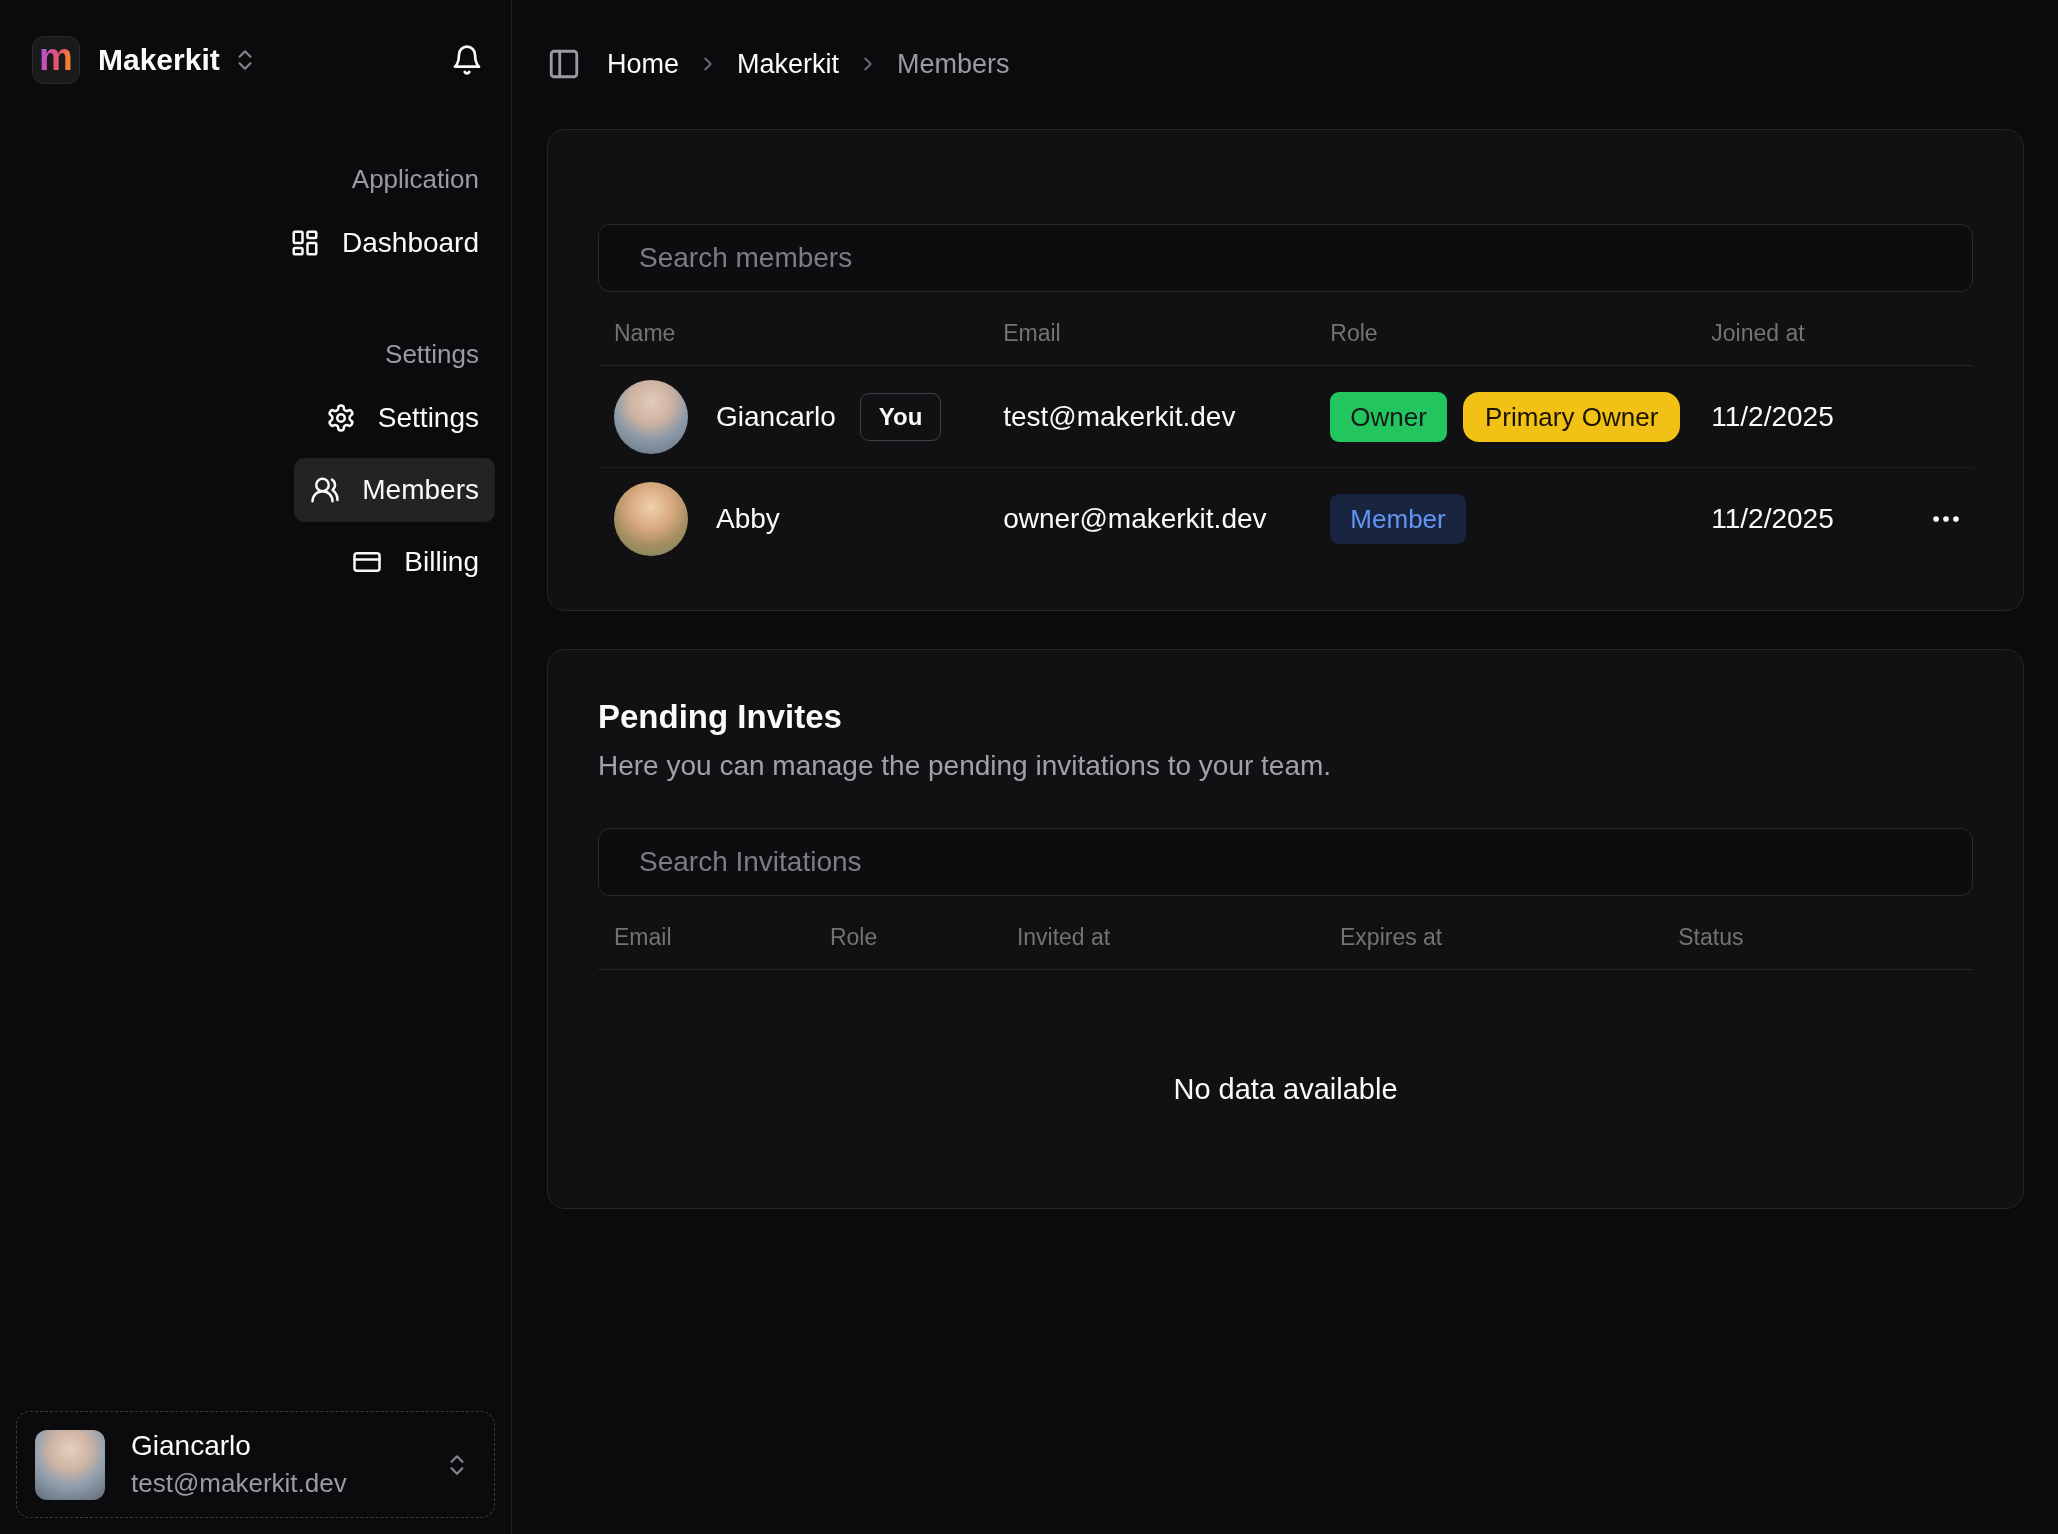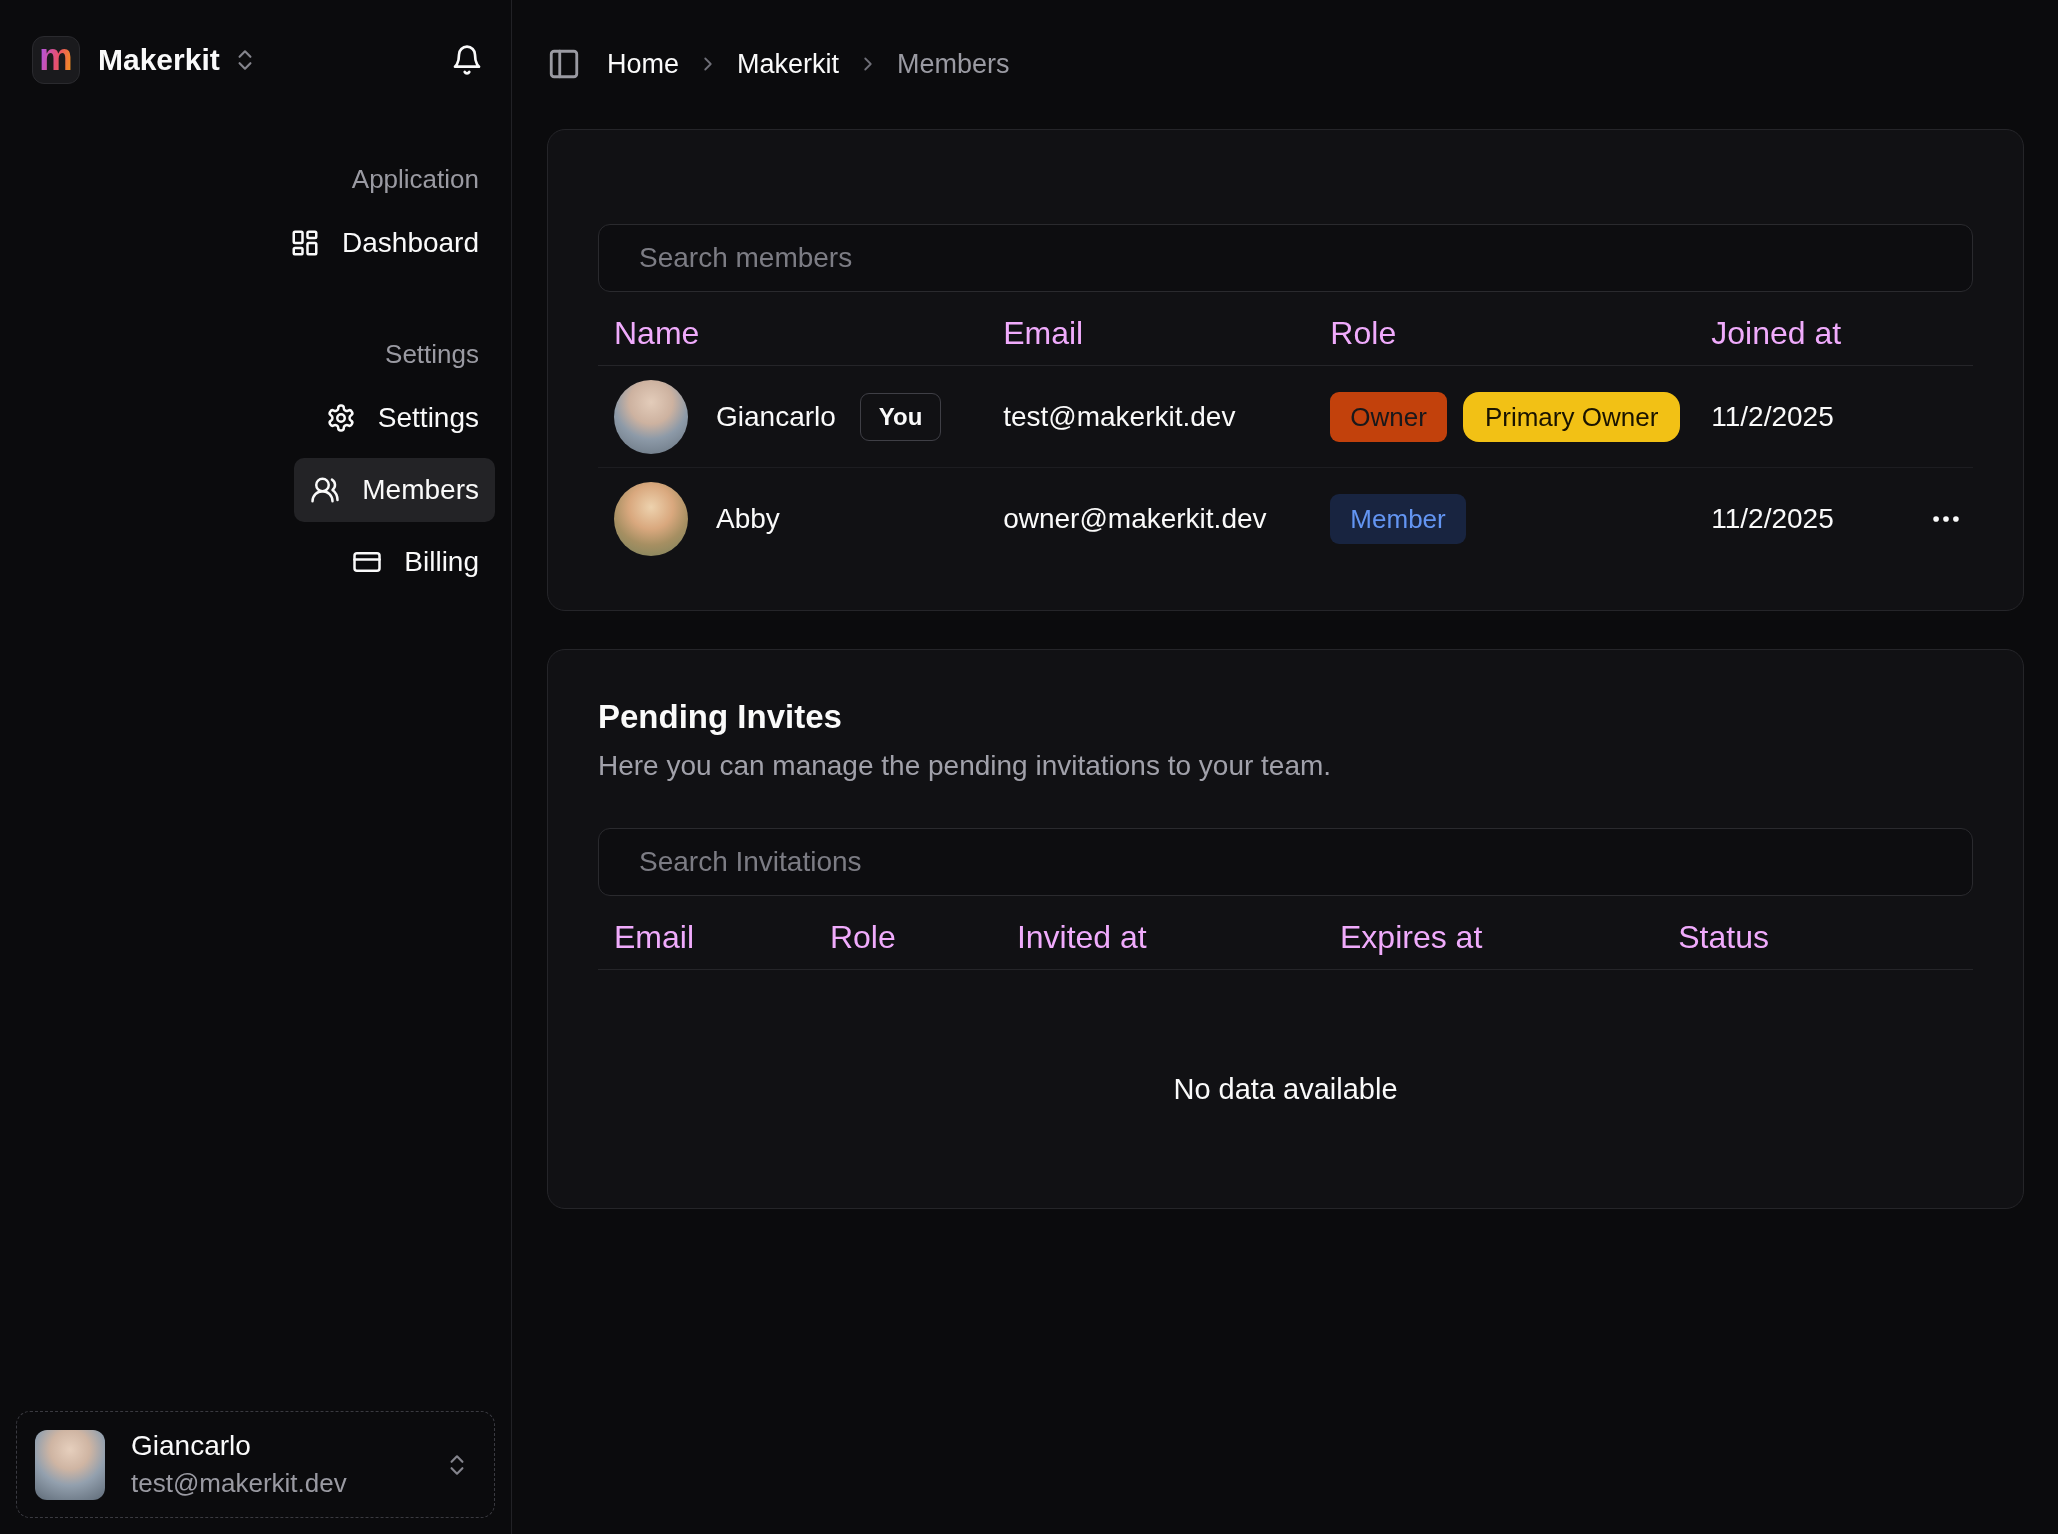--- a/index.html
+++ b/index.html
@@ -109,21 +109,21 @@
   .search-input {
     margin-top:46px; width:100%; height:68px;
     background:#0d0d10; border:1px solid #2a2a2e; border-radius:12px;
     padding:0 40px; font-size:28px; color:#fafafa;
     font-family:inherit; outline:none;
   }
   .search-input::placeholder { color:#7c7c84; }
 
   .table { margin-top:10px; }
   .t-head { display:flex; height:64px; align-items:center; border-bottom:1px solid #252529; }
-  .t-head .cell { font-size:32px; color:#f0abfc; }
+  .t-head .cell { font-size:23px; color:#737373; }
   .cell { padding-left:16px; }
   .t-row { display:flex; align-items:center; height:102px; border-bottom:1px solid #1d1d21; }
   .t-row:last-child { border-bottom:none; }
   .t-row .cell { font-size:28px; color:#fafafa; display:flex; align-items:center; }
 
   .col-name   { width:28.3%; }
   .col-email  { width:23.8%; }
   .col-role   { width:27.7%; }
   .col-joined { width:14.0%; }
   .col-actions{ width:6.2%; justify-content:flex-end; display:flex; }
@@ -149,21 +149,21 @@
     display:inline-flex; align-items:center;
     border-radius:9px; font-weight:500; line-height:1;
     white-space:nowrap;
   }
   .badge-you {
     margin-left:24px; padding:11px 18px;
     border:1px solid #3f3f46; color:#fafafa;
     font-size:24px; font-weight:600; background:transparent;
   }
   .badge-owner {
-    background:#c2410c; color:#18181b;
+    background:#22c55e; color:#18181b;
     padding:12px 20px; font-size:26px;
   }
   .badge-primary-owner {
     background:#f2c115; color:#1a1400;
     padding:12px 22px; font-size:26px; margin-left:16px;border-radius:16px;
   }
   .badge-member {
     background:#182440; color:#6395f2;
     padding:12px 20px; font-size:26px;
   }

